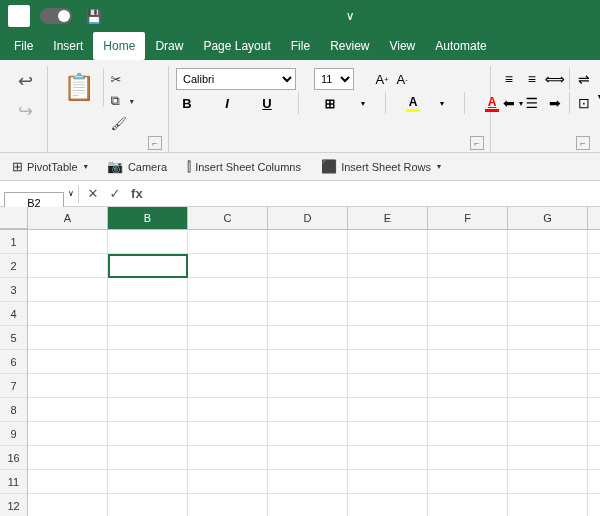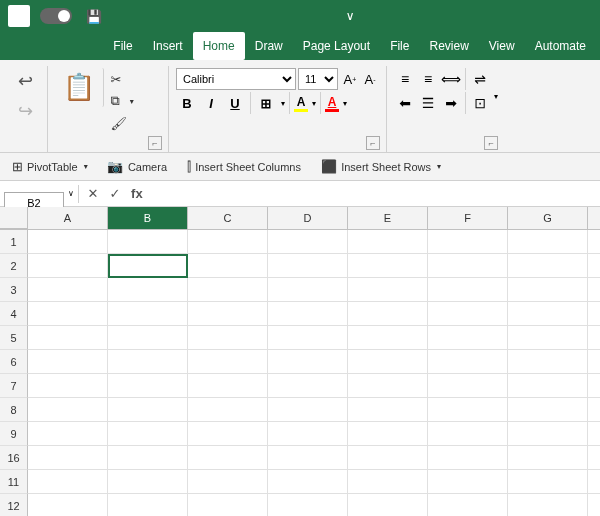--- a/index.html
+++ b/index.html
@@ -11,21 +11,21 @@
     }
     #title-bar .logo { width: 22px; height: 22px; background: #fff; border-radius: 2px; display: flex; align-items: center; justify-content: center; font-weight: bold; color: #217346; font-size: 13px; }
     #title-bar .autosave { display: flex; align-items: center; gap: 4px; font-size: 11px; }
     .toggle-switch { width: 32px; height: 16px; background: #666; border-radius: 8px; position: relative; display: inline-block; }
     .toggle-switch .knob { width: 12px; height: 12px; background: white; border-radius: 50%; position: absolute; top: 2px; right: 2px; }
     .toggle-off-label { font-size: 10px; color: white; }
     #title-bar .title-text { flex: 1; text-align: center; font-size: 12px; font-weight: 500; }
 
     
     #menu-bar {
-      display: flex; align-items: center; height: 28px; background: #217346; color: white; padding: 0 4px; justify-content: flex-end;
+      display: flex; align-items: center; height: 28px; background: #217346; color: white; padding: 0 4px;
     }
     .menu-item { padding: 2px 10px; height: 28px; display: flex; align-items: center; font-size: 12px; cursor: pointer; border-radius: 2px; }
     .menu-item.active { background: white; color: #217346; }
 
     
     #ribbon {
       background: #f3f3f3; border-bottom: 1px solid #d0d0d0; padding: 2px 0 0 0;
     }
     .ribbon-row1 { display: flex; align-items: stretch; padding: 4px 4px 0; gap: 1px; min-height: 88px; }
     .ribbon-group { display: flex; flex-direction: column; align-items: stretch; border-right: 1px solid #d0d0d0; padding: 2px 6px 0; position: relative; }
@@ -42,21 +42,21 @@
     .undo-btn { display: flex; align-items: center; cursor: pointer; padding: 2px; border-radius: 2px; color: #555; }
     .undo-btn .icon { font-size: 18px; }
 
     
     .paste-btn { display: flex; flex-direction: column; align-items: center; cursor: pointer; padding: 4px 8px; border-radius: 2px; border-right: 1px solid #d0d0d0; }
     .paste-btn .icon { font-size: 28px; }
     .paste-btn .label { font-size: 10px; }
 
     
     .font-group-content { display: flex; flex-direction: column; gap: 2px; }
-    .font-row { display: flex; align-items: center; gap: 2px; }
+    .font-row { display: flex; align-items: center; gap: 18px; }
     .font-select { height: 22px; width: 120px; font-size: 11px; border: 1px solid #aaa; background: white; padding: 0 2px; }
     .font-size-select { height: 22px; width: 40px; font-size: 11px; border: 1px solid #aaa; background: white; padding: 0 2px; }
     .font-size-btns { display: flex; }
     .font-size-btn { width: 20px; height: 22px; border: none; background: transparent; cursor: pointer; font-size: 13px; display: flex; align-items: center; justify-content: center; }
 
     .format-btn { width: 22px; height: 22px; border: none; background: transparent; cursor: pointer; font-size: 13px; font-weight: bold; display: flex; align-items: center; justify-content: center; border-radius: 2px; }
 
     .separator-v { width: 1px; background: #d0d0d0; align-self: stretch; margin: 0 2px; }
 
     .color-btn { display: flex; flex-direction: column; align-items: center; cursor: pointer; }

